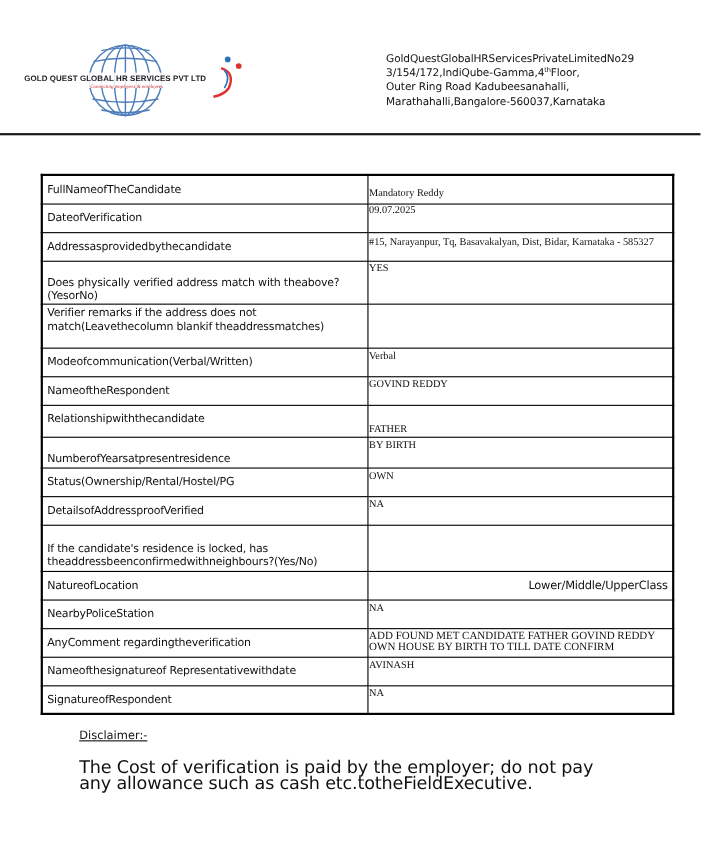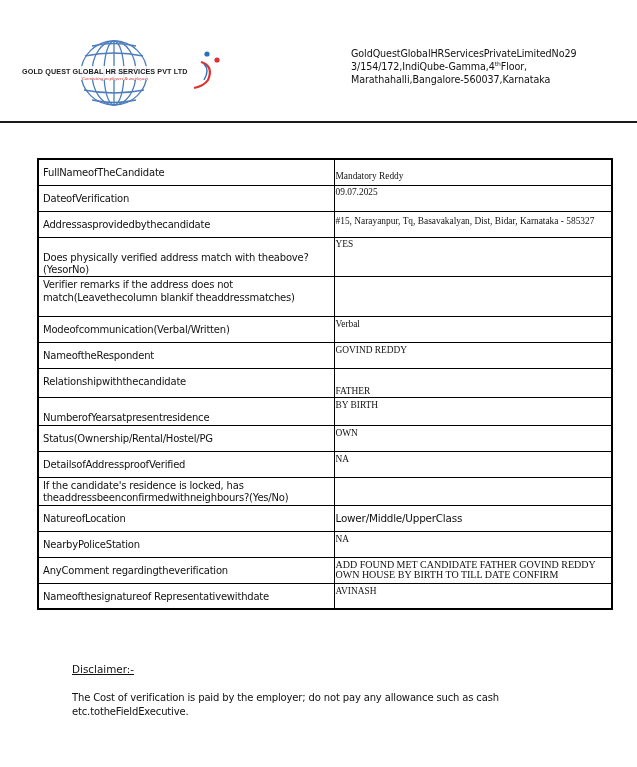--- a/index.html
+++ b/index.html
@@ -31,32 +31,32 @@
   table.verify td { border: 1px solid #000; vertical-align: top; }
   table.verify td.label {
     width: 296px; padding: 3px 4px 0 4px; font-family: "DejaVu Sans", sans-serif;
     font-size: 10px; line-height: 12.4px; color: #111; letter-spacing: -0.2px;
   }
   table.verify td.value {
     padding: 1px 4px 0 1px; font-family: "Liberation Serif", serif; font-size: 9.4px;
     line-height: 11px; color: #111;
   }
   table.verify td.value.center {
-    text-align: left; font-family: "DejaVu Sans", sans-serif; font-size: 10.4px;
+    text-align: right; font-family: "DejaVu Sans", sans-serif; font-size: 10.4px;
     padding-top: 4px; letter-spacing: -0.2px;
   }
   .v-pad { padding-top: 6px; }
 
   .disclaimer-title {
     position: absolute; left: 72px; top: 663px; font-family: "DejaVu Sans", sans-serif;
     font-size: 10.4px; text-decoration: underline; color: #111;
   }
   .disclaimer-body {
     position: absolute; left: 72px; top: 691px; width: 480px; font-family: "DejaVu Sans", sans-serif;
-    font-size: 10px; line-height: 14px; color: #111; letter-spacing: -0.15px;
+    font-size: 16px; line-height: 14px; color: #111; letter-spacing: -0.15px;
   }
 </style>
 </head>
 <body>
 
 <div class="header">
   <div class="logo">
     <svg width="210" height="72" viewBox="0 0 210 72">
       <g fill="none" stroke="#3a6fb4" stroke-width="1.3" opacity="0.9">
         <ellipse cx="96" cy="37" rx="33" ry="32"></ellipse>
@@ -77,20 +77,21 @@
         <path d="M186 28 Q192 34 186 44" fill="none" stroke="#2a72b8" stroke-width="1.4"></path>
       </g>
     </svg>
     <div class="logo-title">GOLD QUEST GLOBAL HR SERVICES PVT LTD</div>
     <div class="logo-tag">Connecting employers &amp; employees</div>
   </div>
 
   <div class="company-address">
     <div>GoldQuestGlobalHRServicesPrivateLimitedNo29</div>
     <div><span>3/154/172,IndiQube-Gamma,4</span><sup>th</sup><span>Floor,</span></div>
+    <div>Outer Ring Road Kadubeesanahalli,</div>
     <div>Marathahalli,Bangalore-560037,Karnataka</div>
   </div>
   <div class="header-rule"></div>
 </div>
 
 <table class="verify">
   <tbody>
     <tr style="height:26px">
         <td class="label" style="padding-top:7px">FullNameofTheCandidate</td>
         <td class="value v-pad" style="padding-top:11px">Mandatory Reddy</td>
@@ -129,36 +130,40 @@
       </tr>
     <tr style="height:26px">
         <td class="label" style="padding-top:7px">Status(Ownership/Rental/Hostel/PG</td>
         <td class="value" style="padding-top:2px">OWN</td>
       </tr>
     <tr style="height:26px">
         <td class="label" style="padding-top:7px">DetailsofAddressproofVerified</td>
         <td class="value" style="padding-top:2px">NA</td>
       </tr>
     <tr style="height:28px">
-        <td class="label" style="padding-top:2px">If the candidate's residence is locked, has theaddressbeenconfirmedwithneighbours?(Yes/No)</td>
+        <td class="label" style="padding-top:16px">If the candidate's residence is locked, has theaddressbeenconfirmedwithneighbours?(Yes/No)</td>
         <td class="value"></td>
       </tr>
     <tr style="height:26px">
         <td class="label" style="padding-top:7px">NatureofLocation</td>
         <td class="value center" style="padding-top:7px">Lower/Middle/UpperClass</td>
       </tr>
     <tr style="height:26px">
         <td class="label" style="padding-top:7px">NearbyPoliceStation</td>
         <td class="value" style="padding-top:2px">NA</td>
       </tr>
     <tr style="height:26px">
         <td class="label" style="padding-top:7px">AnyComment regardingtheverification</td>
         <td class="value" style="padding-top:2px;font-size:10px;line-height:10.5px">ADD FOUND MET CANDIDATE FATHER GOVIND REDDY OWN HOUSE BY BIRTH TO TILL DATE CONFIRM</td>
       </tr>
     <tr style="height:26px">
         <td class="label" style="padding-top:7px">Nameofthesignatureof Representativewithdate</td>
         <td class="value" style="padding-top:2px">AVINASH</td>
       </tr>
+    <tr style="height:26px">
+        <td class="label" style="padding-top:7px">SignatureofRespondent</td>
+        <td class="value" style="padding-top:2px">NA</td>
+      </tr>
   </tbody>
 </table>
 
 <div class="disclaimer-title">Disclaimer:-</div>
 <div class="disclaimer-body">The Cost of verification is paid by the employer; do not pay any allowance such as cash etc.totheFieldExecutive.</div>
 
 </body></html>

